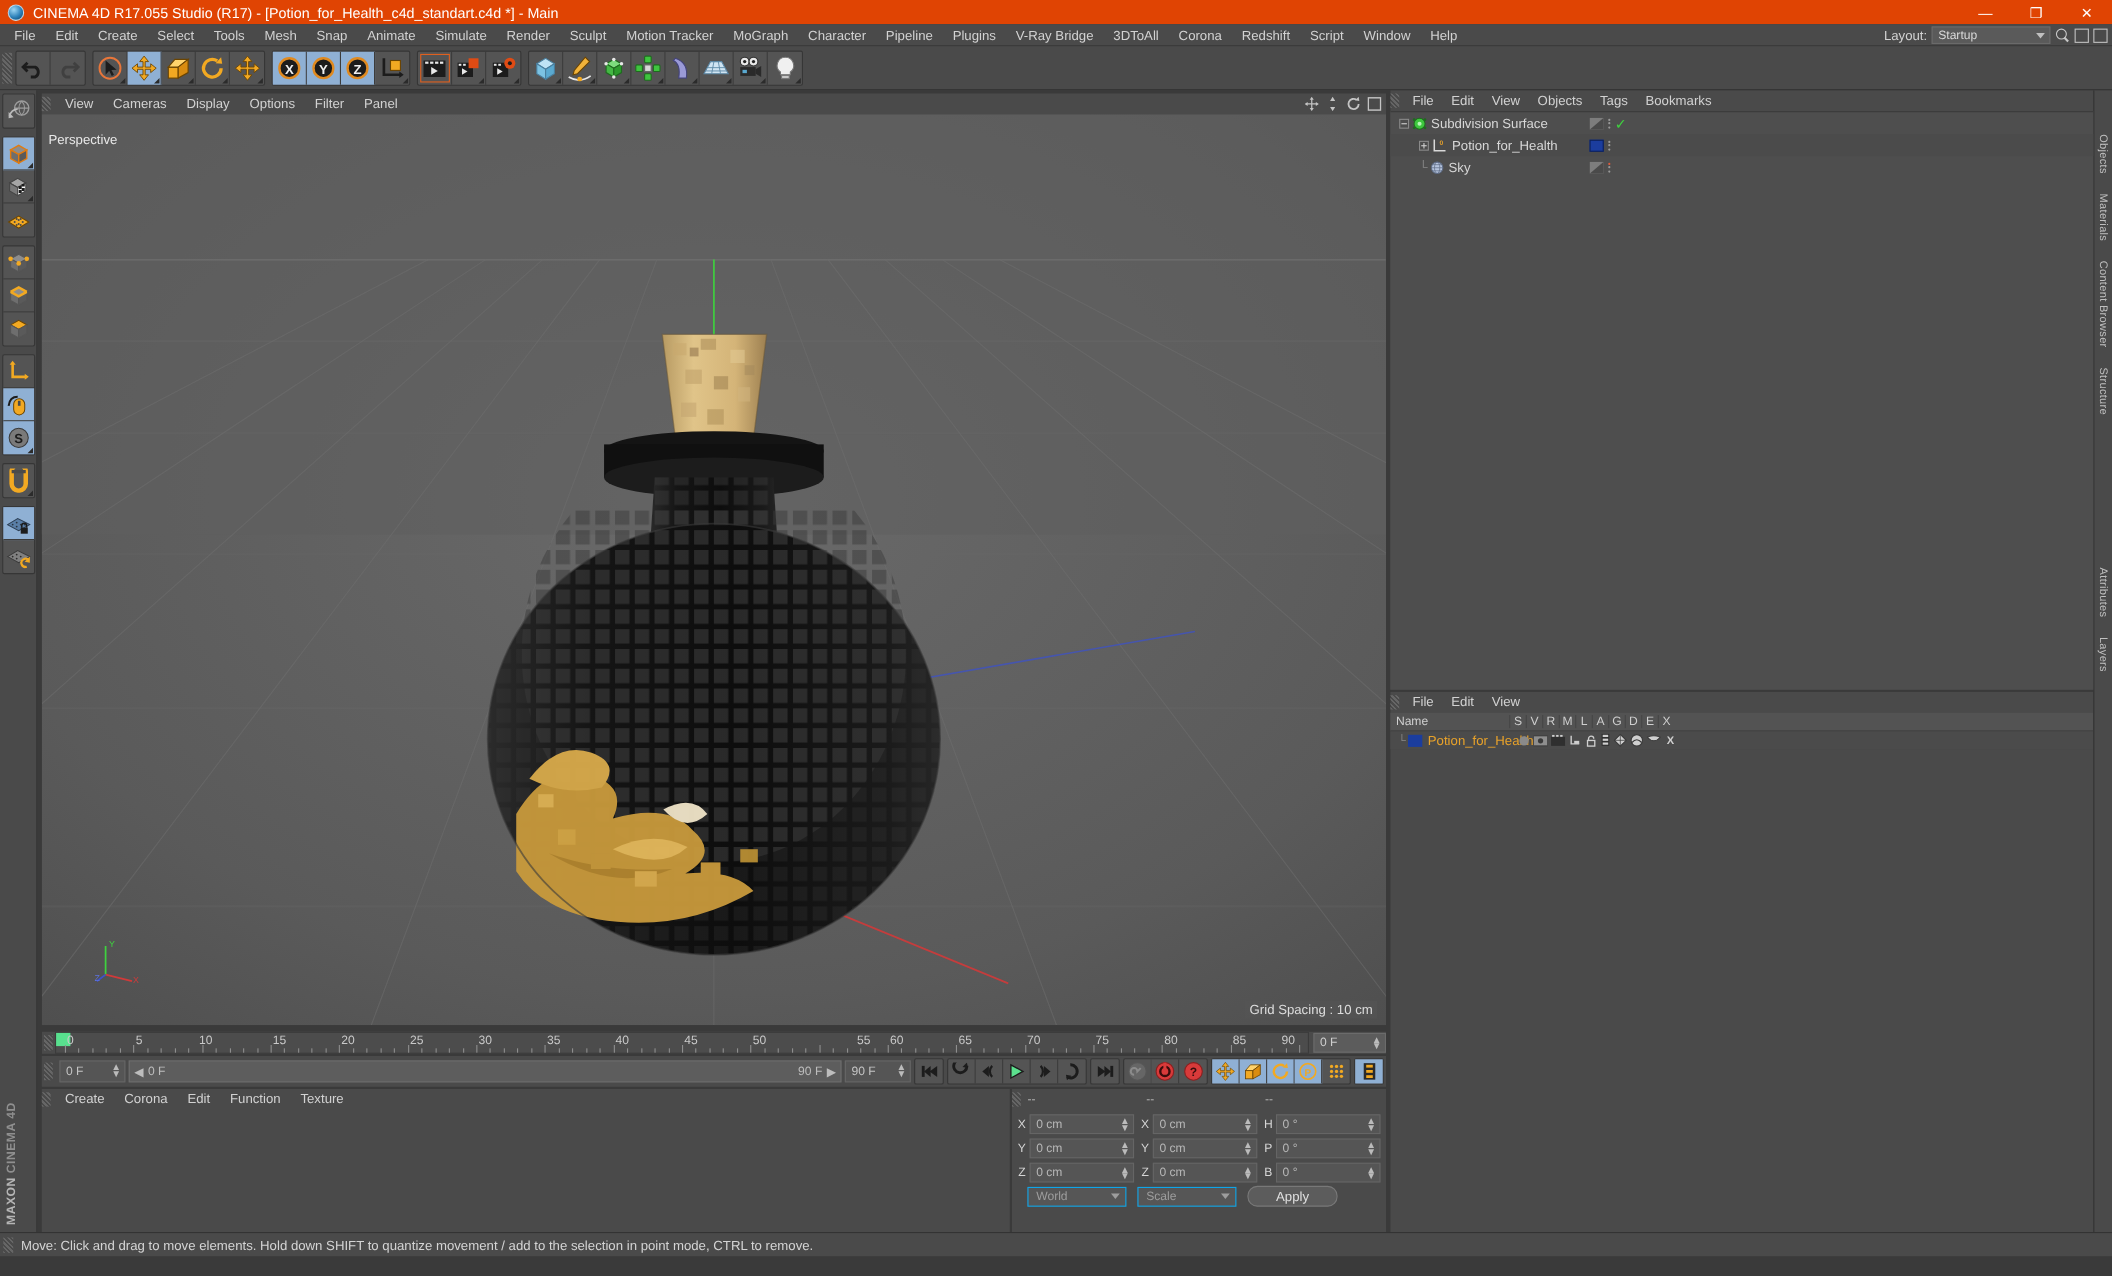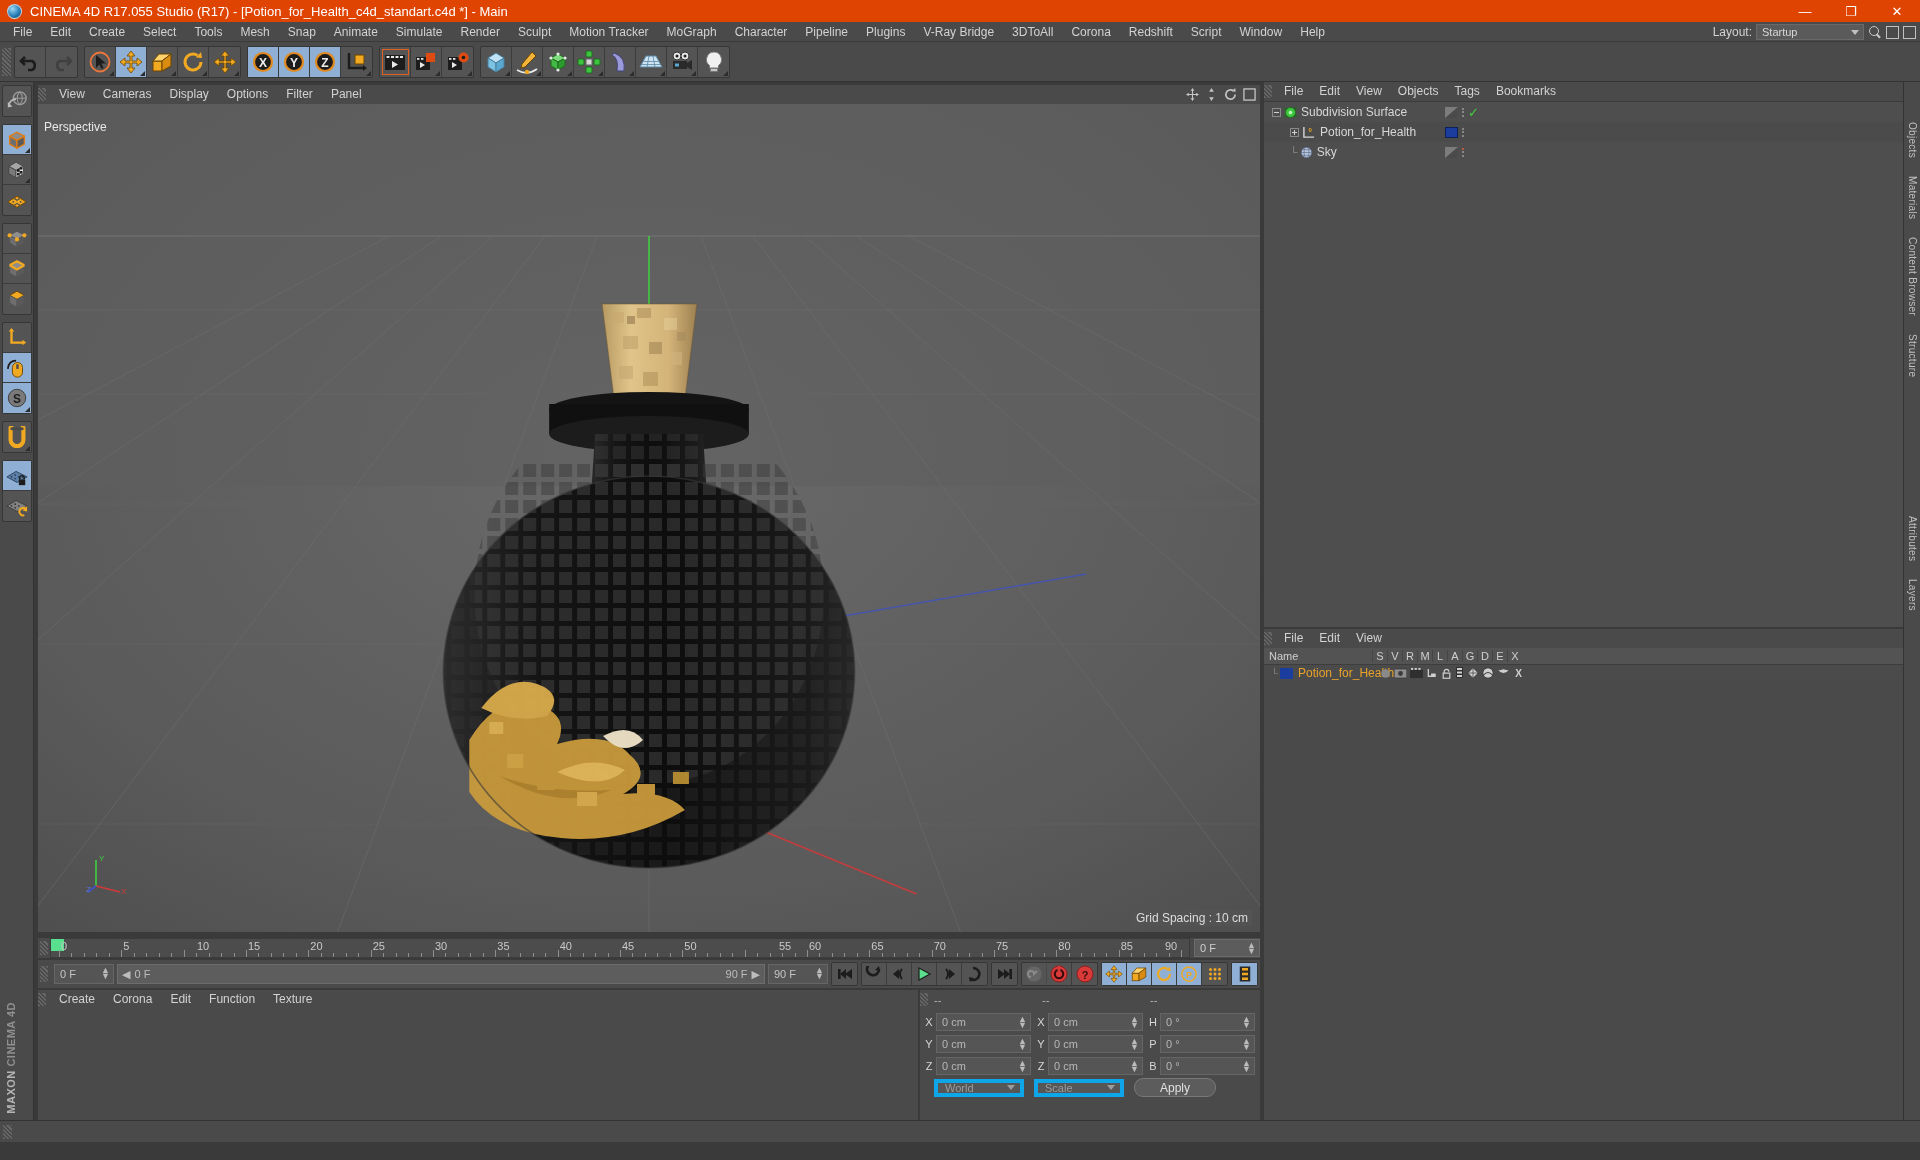--- a/index.html
+++ b/index.html
@@ -143,21 +143,21 @@
   .coord-head { height:19px; display:flex; align-items:center; color:#b5b5b5; font-size:11px;}
   .coord-head .grip{height:13px;width:8px;margin-right:6px;}
   .coord-head span{ width:108px; }
   .coord-grid { flex:1; padding:3px 2px 2px 2px; }
   .crow { display:flex; align-items:center; height:20px; margin-bottom:2px; }
   .clbl { width:14px; color:#d6d6d6; font-size:11px; text-align:center; flex:none;}
   .cfield { width:95px; height:18px; background:#555; border:1px solid #656565;
             color:#b7b7b7; font-size:11px; display:flex; align-items:center;
             padding-left:5px; position:relative; margin-right:3px; flex:none;}
   .crow2 { display:flex; align-items:center; gap:10px; padding-left:12px; margin-top:2px;}
-  .cdrop { width:90px; height:18px; background:#565656; border:4px solid #0ea5e9;
+  .cdrop { width:90px; height:18px; background:#565656; border:1px solid #0ea5e9;
            color:#9d9d9d; font-size:11px; display:flex; align-items:center;
            padding-left:7px; position:relative;}
   .cdrop .caret{position:absolute;right:5px;width:0;height:0;
         border-left:4px solid transparent;border-right:4px solid transparent;
         border-top:5px solid #9d9d9d;}
   .apply-btn { width:82px;height:19px;background:#5c5c5c;border:1px solid #787878;
       border-radius:9px; color:#e0e0e0;font-size:12px;display:flex;align-items:center;
       justify-content:center; }
 
   
@@ -755,21 +755,21 @@
           <div class="ruler-tick" style="left: 32.9333px; height: 4px;"></div>
           <div class="ruler-tick" style="left: 45.4px; height: 4px;"></div>
           <div class="ruler-tick" style="left: 57.8667px; height: 4px;"></div>
           <div class="ruler-tick" style="left: 70.3333px; height: 7px;"></div>
           <div class="ruler-num" style="left: 72.3333px;">5</div>
           <div class="ruler-tick" style="left: 82.8px; height: 4px;"></div>
           <div class="ruler-tick" style="left: 95.2667px; height: 4px;"></div>
           <div class="ruler-tick" style="left: 107.733px; height: 4px;"></div>
           <div class="ruler-tick" style="left: 120.2px; height: 4px;"></div>
           <div class="ruler-tick" style="left: 132.667px; height: 7px;"></div>
-          <div class="ruler-num" style="left: 146px;">10</div>
+          <div class="ruler-num" style="left: 130px;">10</div>
           <div class="ruler-tick" style="left: 145.133px; height: 4px;"></div>
           <div class="ruler-tick" style="left: 157.6px; height: 4px;"></div>
           <div class="ruler-tick" style="left: 170.067px; height: 4px;"></div>
           <div class="ruler-tick" style="left: 182.533px; height: 4px;"></div>
           <div class="ruler-tick" style="left: 195px; height: 7px;"></div>
           <div class="ruler-num" style="left: 197px;">15</div>
           <div class="ruler-tick" style="left: 207.467px; height: 4px;"></div>
           <div class="ruler-tick" style="left: 219.933px; height: 4px;"></div>
           <div class="ruler-tick" style="left: 232.4px; height: 4px;"></div>
           <div class="ruler-tick" style="left: 244.867px; height: 4px;"></div>
@@ -1267,13 +1267,14 @@
     <div class="edge-tab">Materials</div>
     <div class="edge-tab">Content Browser</div>
     <div class="edge-tab">Structure</div>
     <div class="edge-tab" style="margin-top:120px">Attributes</div>
     <div class="edge-tab">Layers</div>
   </div>
 </div>
 
 <div class="statusbar">
   <div class="grip"></div>
+  <div class="status-txt">Move: Click and drag to move elements. Hold down SHIFT to quantize movement / add to the selection in point mode, CTRL to remove.</div>
 </div>
 
 </body></html>

